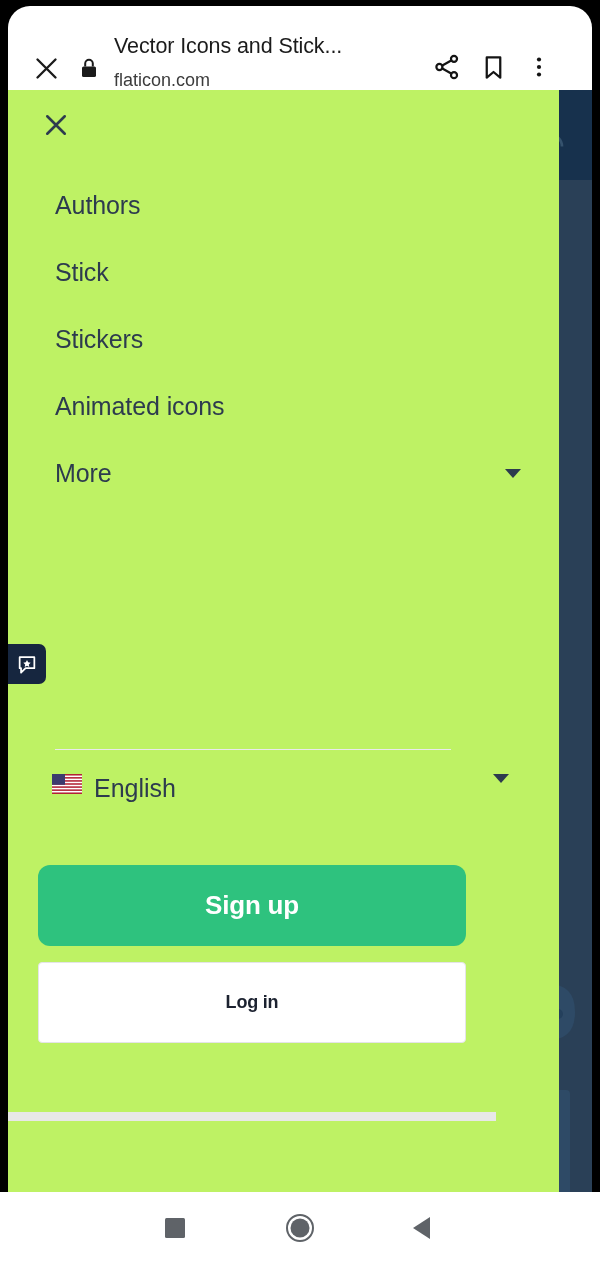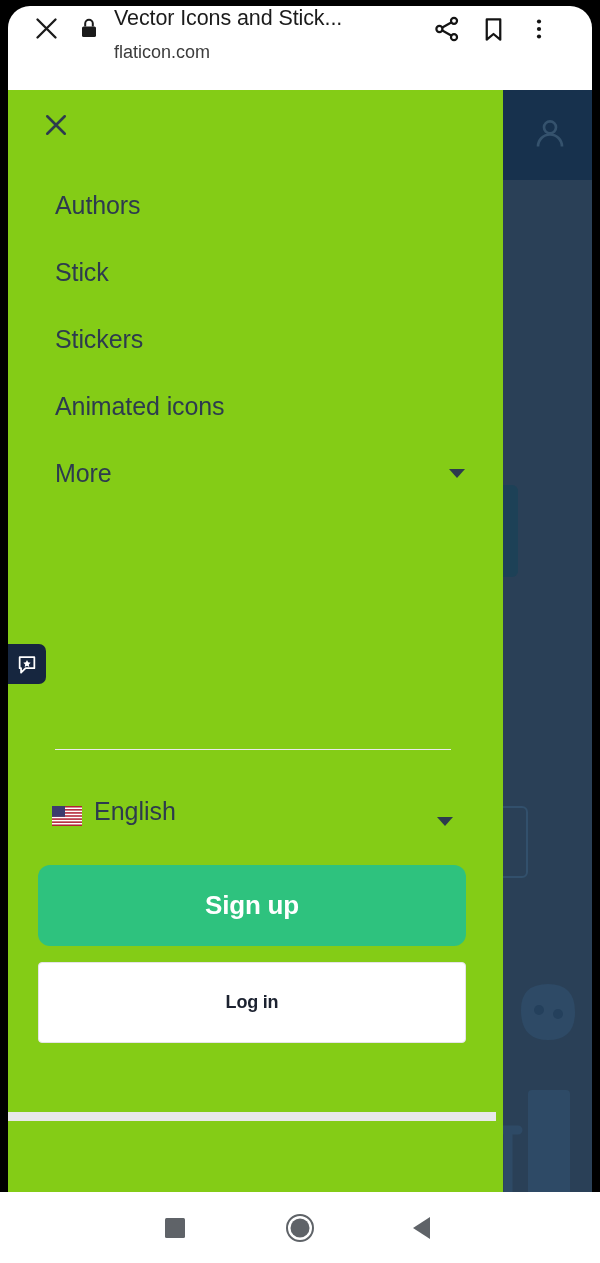--- a/index.html
+++ b/index.html
@@ -28,21 +28,21 @@
   #cct-header {
     position: absolute;
     left: 8px;
     top: 6px;
     width: 584px;
     height: 84px;
     background: #ffffff;
     border-radius: 22px 22px 0 0;
     box-sizing: border-box;
     display: flex;
-    align-items: flex-start;
+    align-items: flex-end;
     padding: 0 30px 0 16px;
   }
   #cct-close {
     width: 44px;
     height: 44px;
     display: flex;
     align-items: center;
     justify-content: center;
     flex: 0 0 auto;
     cursor: pointer;
@@ -199,23 +199,23 @@
   #site-illo-b { left: 440px; top: 1020px; width: 110px; height: 130px; }
   #site-illo-c {
     left: 520px; top: 1000px; width: 42px; height: 170px;
     background: #2e4a66; border-radius: 4px;
   }
 
   
   #drawer {
     position: absolute;
     left: 0; top: 0;
-    width: 495px;
+    width: 551px;
     height: 100%;
-    background: #84cc16;
+    background: #bef264;
     overflow: hidden;
   }
   #drawer-close {
     position: absolute;
     left: 26px;
     top: 13px;
     width: 44px;
     height: 44px;
     display: flex;
     align-items: center;
@@ -257,21 +257,21 @@
     height: 1px;
     background: #e9e9ec;
   }
   #lang-row {
     position: absolute;
     left: 0;
     top: 684px;
     width: 100%;
     height: 52px;
     display: flex;
-    align-items: flex-end;
+    align-items: flex-start;
     padding: 0 50px 0 44px;
     box-sizing: border-box;
     cursor: pointer;
   }
   #lang-flag {
     font-size: 24px;
     line-height: 1;
     margin-right: 12px;
     display: inline-flex;
     align-items: center;

